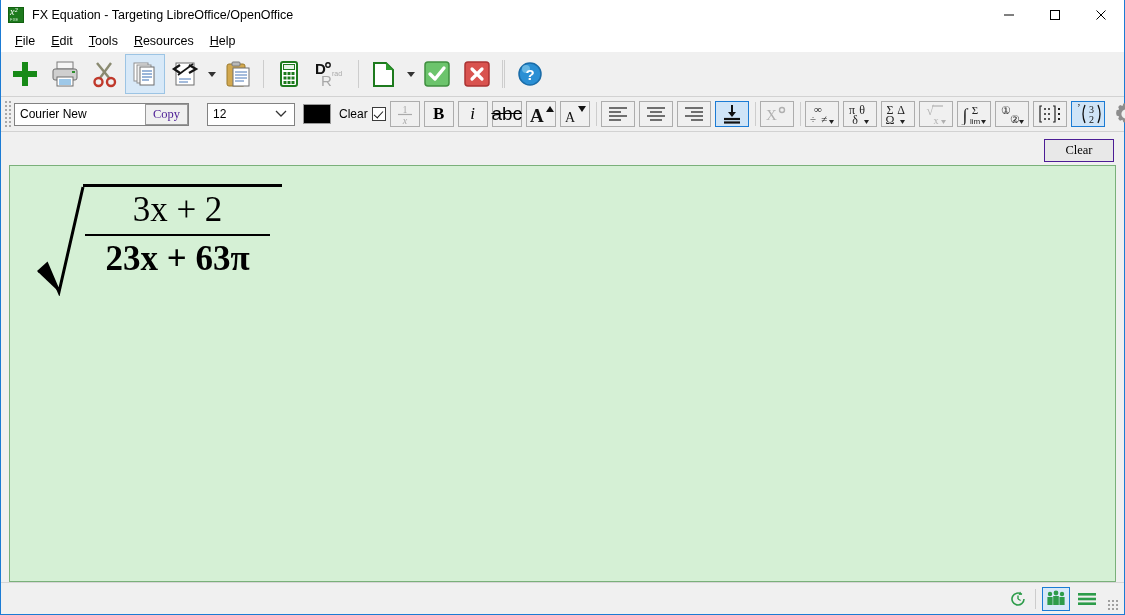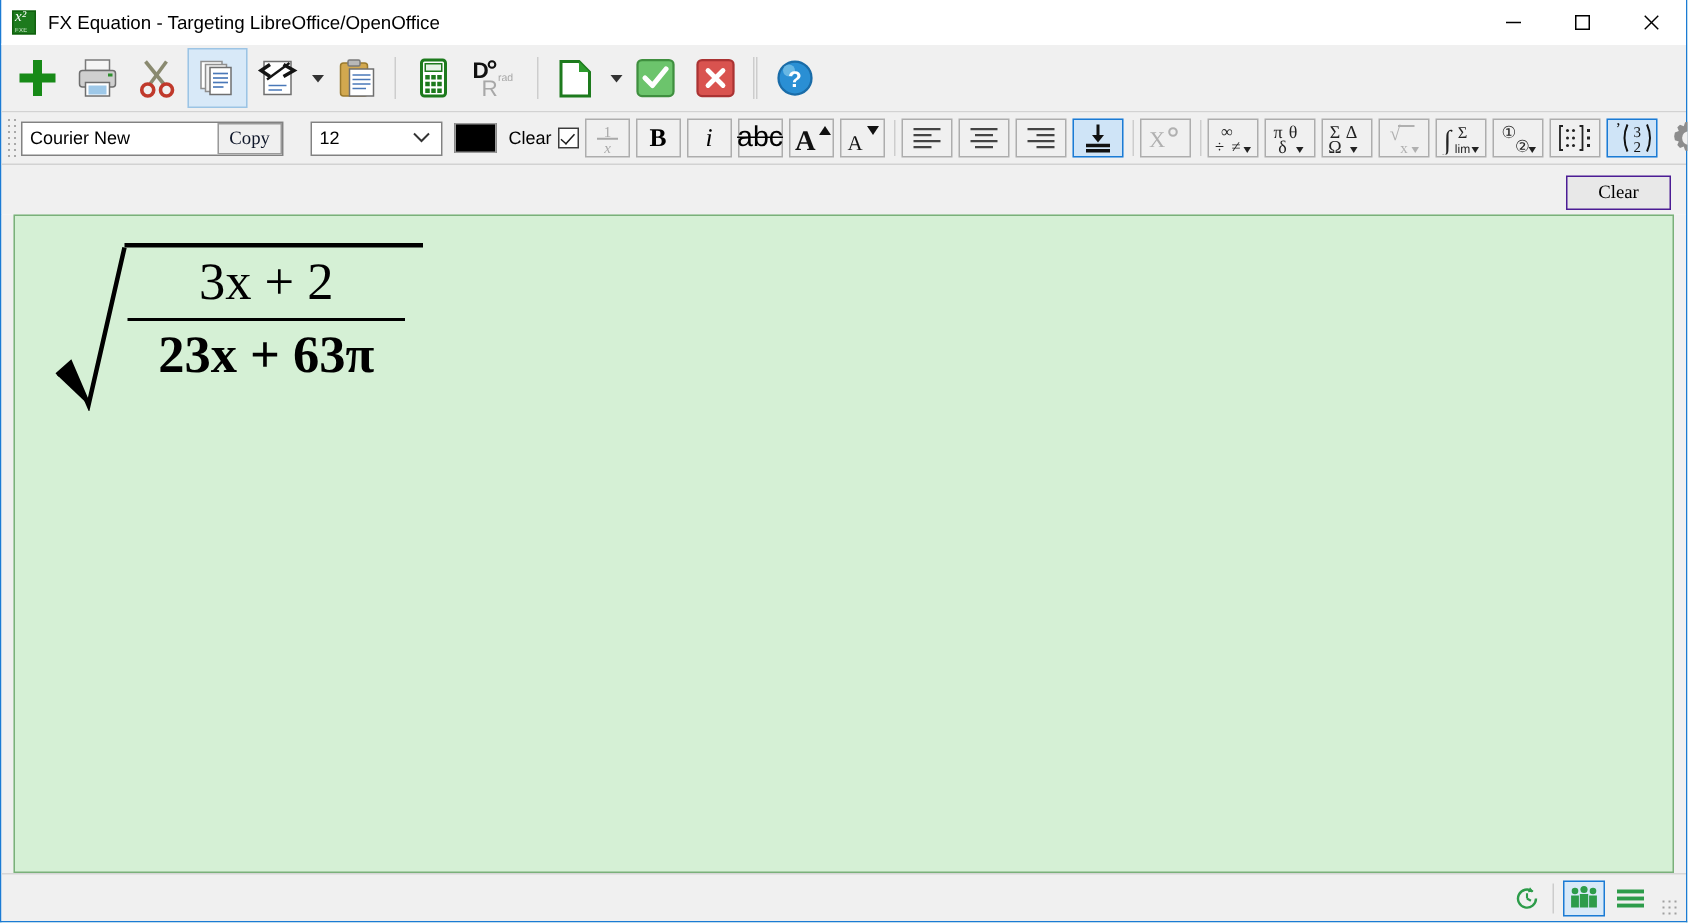--- a/index.html
+++ b/index.html
@@ -128,21 +128,21 @@
     position: relative;
     font-size: 12px; color: #000;
     padding-left: 5px;
     flex: none;
   }
   .copybtn {
     position: absolute; right: 0px; top: 0px;
     height: 21px; padding: 0 7px;
     background: #f0f0f0;
     border: 1px solid #9a9a9a;
-    font-size: 12.5px; color: #0f172a;
+    font-size: 12.5px; color: #4c1d95;
     display: flex; align-items: center;
     font-family: "Liberation Serif", serif;
   }
   .sizebox {
     width: 88px; height: 23px;
     border: 1px solid #828282;
     background: #ffffff;
     display: flex; align-items: center;
     position: relative;
     font-size: 12px; color: #000;
@@ -330,20 +330,27 @@
       </div>
       <div class="wc">
         <svg width="12" height="12">
             <line x1="1.5" y1="1.5" x2="10.5" y2="10.5" stroke="#000" stroke-width="1"></line>
             <line x1="10.5" y1="1.5" x2="1.5" y2="10.5" stroke="#000" stroke-width="1"></line>
           </svg>
       </div>
     </div>
   </div>
 
+  <div class="menubar">
+    <div class="menu-item"><u>F</u>ile</div>
+    <div class="menu-item"><u>E</u>dit</div>
+    <div class="menu-item"><u>T</u>ools</div>
+    <div class="menu-item"><u>R</u>esources</div>
+    <div class="menu-item"><u>H</u>elp</div>
+  </div>
 
   <div class="toolbar">
 
     <div class="tb-btn">
       <svg width="30" height="30" viewBox="0 0 30 30">
         <path d="M12 3 h6 v9 h9 v6 h-9 v9 h-6 v-9 h-9 v-6 h9 z" fill="#178a17"></path>
       </svg>
     </div>
 
     <div class="tb-btn">

